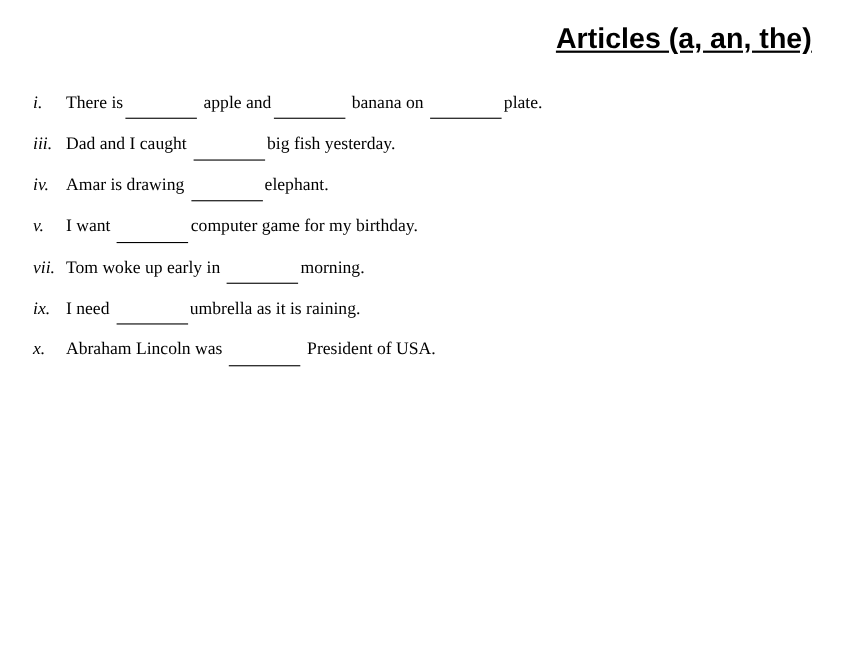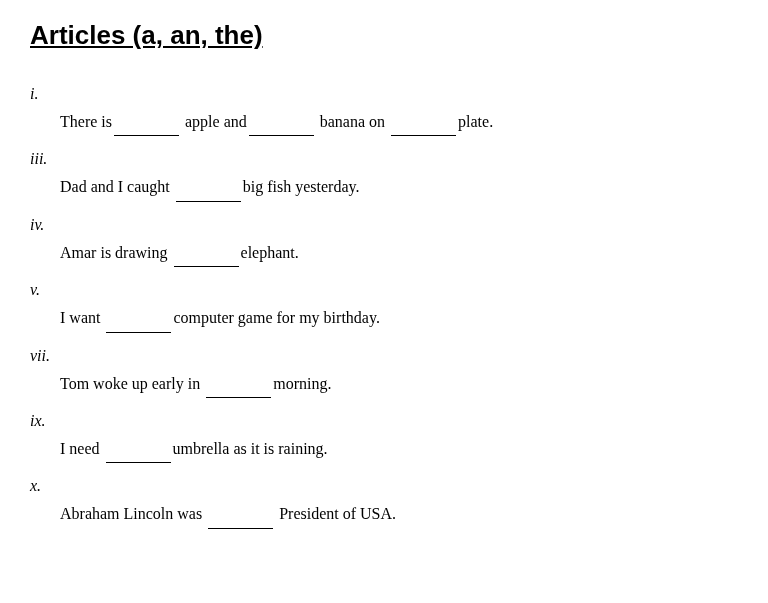--- a/index.html
+++ b/index.html
@@ -12,21 +12,21 @@
       background: #ffffff;
       font-family: 'Times New Roman', Times, serif;
       font-size: 16px;
       color: #000000;
       width: 768px;
       min-height: 603px;
       padding: 20px 30px;
     }
 
     .page-title {
-      text-align: left;
+      text-align: right;
       font-size: 26px;
       font-weight: bold;
       text-decoration: underline;
       margin-bottom: 30px;
       font-family: Arial, sans-serif;
     }
 
     .section-heading {
       font-weight: bold;
       font-size: 16px;
@@ -47,21 +47,20 @@
 
     .item-number {
       min-width: 30px;
       font-style: italic;
       font-family: 'Times New Roman', Times, serif;
     }
 
     .item-text {
       flex: 1;
       line-height: 1.65;
-      margin-top: 28px;
     }
 
     .blank {
       display: inline-block;
       border-bottom: 1px solid #000;
       min-width: 60px;
       margin: 0 2px;
     }
 
     .blank-medium {

